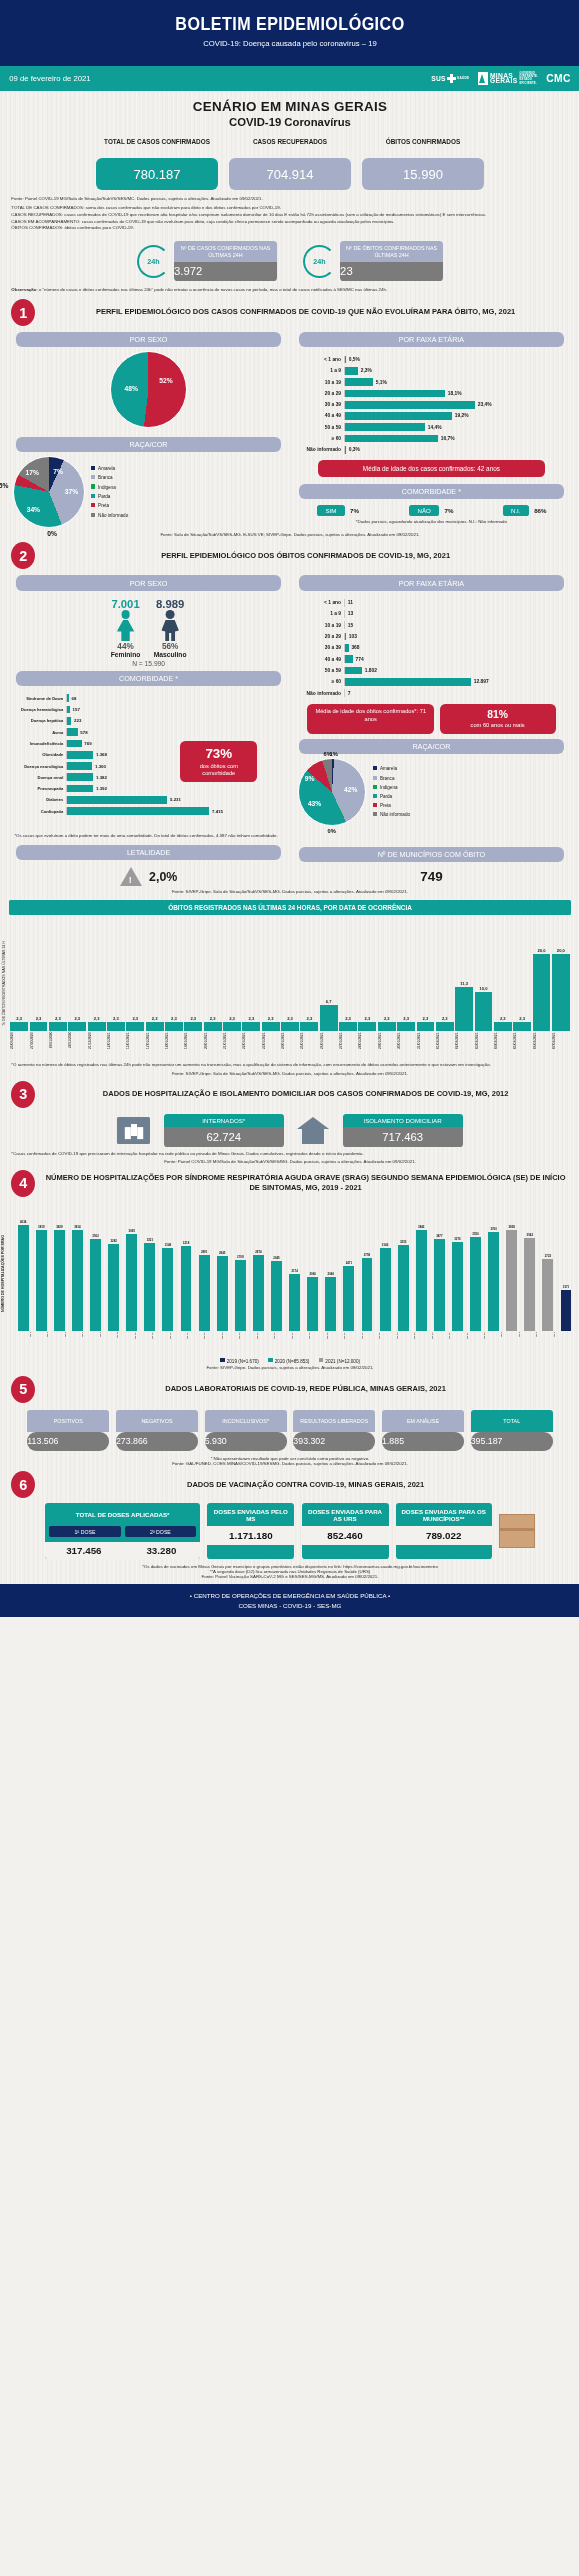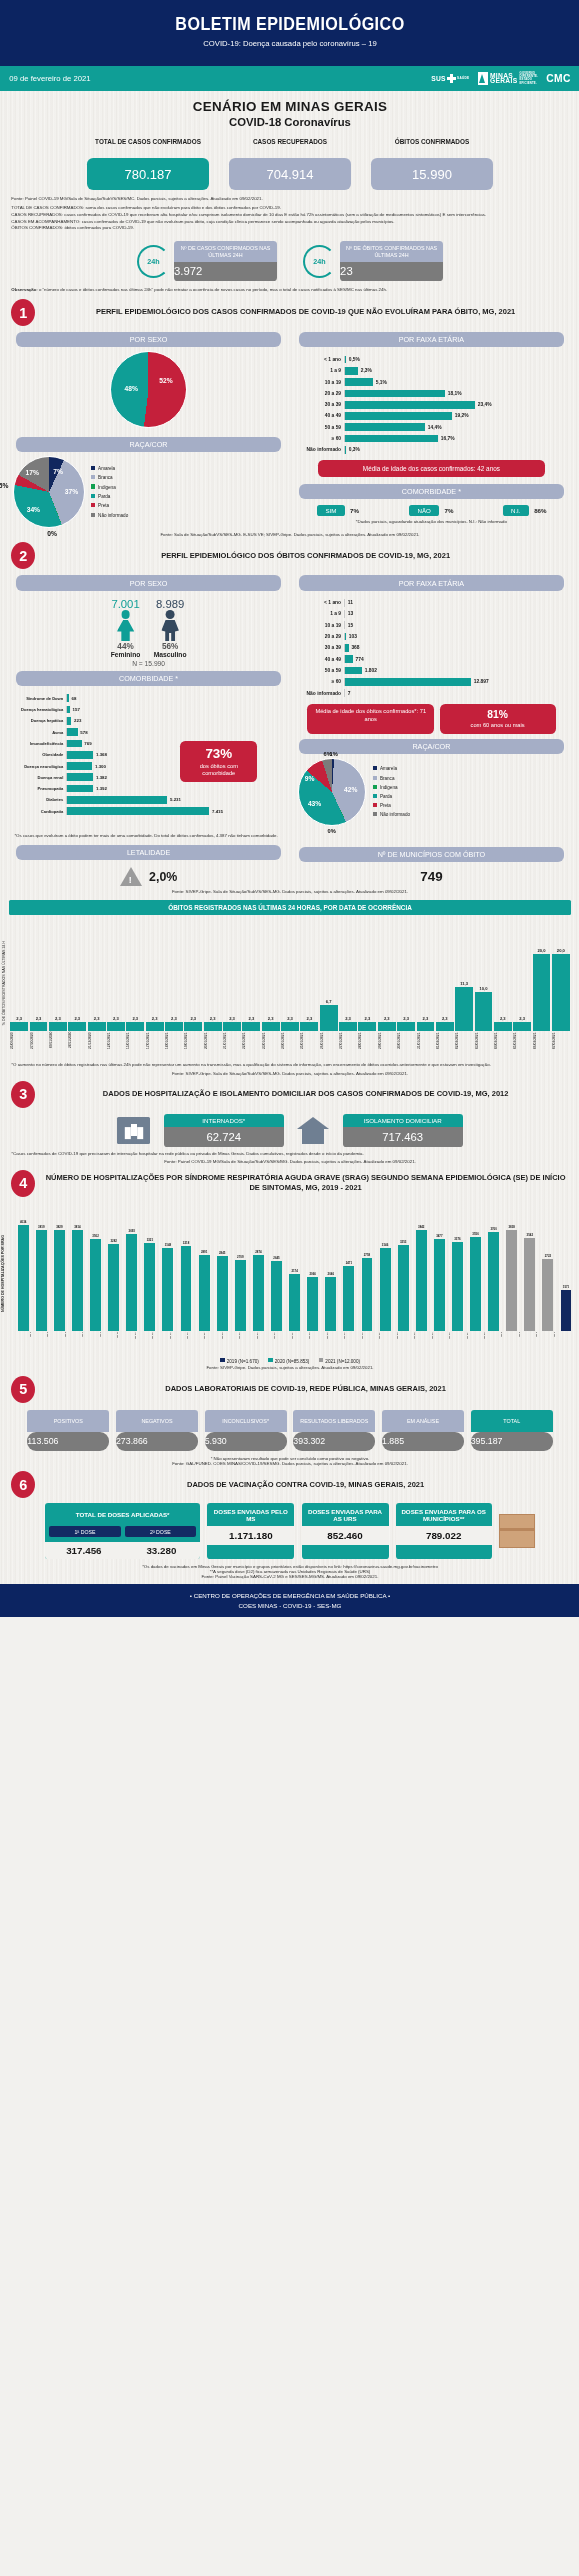--- a/index.html
+++ b/index.html
@@ -38,21 +38,21 @@
   
   .section-title{text-align:center;font-weight:bold;}
   .title-big{font-size:13.4px;letter-spacing:0.3px;}
   .title-sub{font-size:11.3px;margin-top:2.1px;}
   .note{font-size:4.4px;line-height:1.5;color:#2b2b2b;padding:0 11.3px;text-align:justify;}
   .note b{font-weight:bold;}
   .src{font-size:4.4px;color:#2b2b2b;padding:0 11.3px;}
   .src-c{text-align:center;}
 
   
-  .stats{display:flex;justify-content:center;gap:20px;padding:7.2px 11.3px 0;}
+  .stats{display:flex;justify-content:center;gap:11px;padding:7.2px 11.3px 0;}
   .stat{width:122px;text-align:center;}
   .stat .lbl{font-size:6.4px;font-weight:bold;line-height:1.25;min-height:17.5px;}
   .stat .box{margin-top:3.1px;border-radius:6.2px;height:32px;display:flex;
     align-items:center;justify-content:center;color:#fff;font-size:13px;}
   .stat.primary .box{background:#0f9e96;}
   .stat .box{background:#a5aec6;}
 
   
   .h24row{display:flex;justify-content:center;gap:26px;padding:9.3px 0 3.1px;}
   .h24{display:flex;align-items:center;gap:4.1px;}
@@ -95,21 +95,21 @@
     padding:4.6px 6.2px;font-size:6.4px;line-height:1.3;}
 
   
   .people{display:flex;justify-content:center;align-items:flex-end;gap:13.4px;padding-top:3.1px;}
   .person{text-align:center;}
   .fig{width:24px;height:32px;position:relative;margin:0 auto;}
   .fig .head{width:8.8px;height:8.8px;border-radius:50%;position:absolute;left:50%;
     transform:translateX(-50%);top:0;}
   .fig .body{position:absolute;top:9.8px;left:50%;transform:translateX(-50%);
     width:17.5px;height:21.6px;}
-  .big-n{font-size:11.3px;font-weight:normal;}
+  .big-n{font-size:11.3px;font-weight:bold;}
   .teal{color:#0f9e96;}.navy{color:#35495e;}
 
   
   .letal{display:flex;align-items:center;justify-content:center;gap:7.2px;padding:3.1px 0 0;}
   .tri{width:0;height:0;border-left:11.3px solid transparent;border-right:11.3px solid transparent;
     border-bottom:19.6px solid #9b9b9b;position:relative;}
   .tri:after{content:"!";position:absolute;left:-2.1px;top:7.2px;color:#fff;
     font-weight:bold;font-size:8.8px;}
 
   
@@ -210,21 +210,21 @@
           <span class="mg-sub" style="display:block">ESTADO</span>
           <span class="mg-sub" style="display:block">EFICIENTE.</span>
         </span>
       </div>
       <div class="cmc logo-txt">CMC</div>
     </div>
   </div>
 
   <div style="padding:8.2px 0 2.1px">
     <div class="section-title title-big">CENÁRIO EM MINAS GERAIS</div>
-    <div class="section-title title-sub">COVID-18 Coronavírus</div>
+    <div class="section-title title-sub">COVID-19 Coronavírus</div>
   </div>
 
   <div class="stats">
     <div class="stat primary">
       <div class="lbl">TOTAL DE CASOS CONFIRMADOS</div>
       <div class="box">780.187</div>
     </div>
     <div class="stat">
       <div class="lbl">CASOS RECUPERADOS</div>
       <div class="box">704.914</div>

